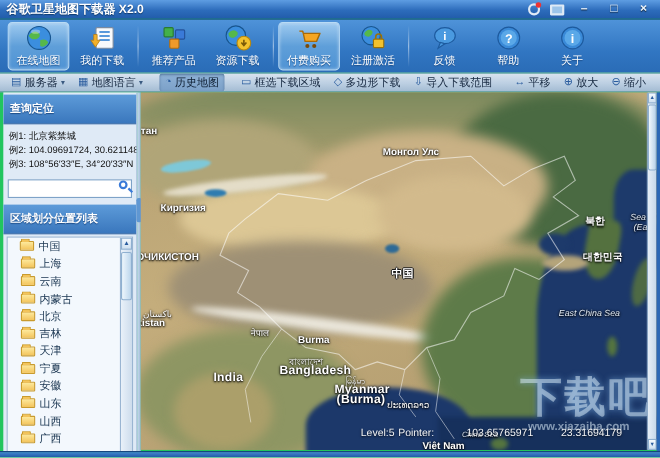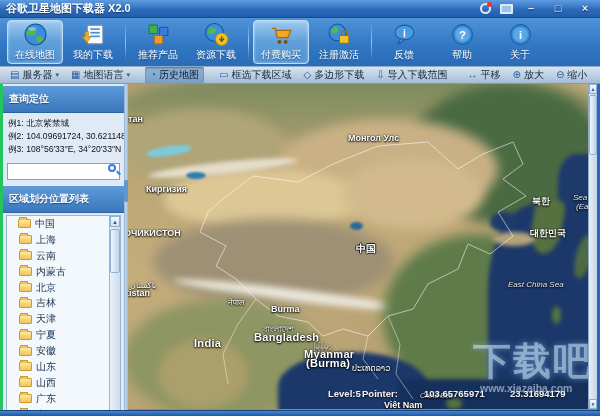--- a/index.html
+++ b/index.html
@@ -81,21 +81,21 @@
   .t2{position:absolute;filter:blur(2px)}
   .t1{position:absolute;filter:blur(1px)}
   .borders{position:absolute;left:0;top:0;pointer-events:none;opacity:.55}
   .ml{position:absolute;color:#fff;font-size:9px;white-space:nowrap;text-shadow:0 1px 2px #000,0 0 2px #000;pointer-events:none}
   .b{font-weight:bold}
   .b2{font-weight:bold;font-size:11px;letter-spacing:.3px}
   .i{font-style:italic;font-size:8px;color:#e2ebf6}
   .i7{font-style:italic;font-size:7px;color:#d4e0ef}
   .s8{font-size:8px}
   .cn{font-weight:bold;font-size:10px;text-shadow:-1px 0 #1a1a1a,1px 0 #1a1a1a,0 -1px #1a1a1a,0 1px #1a1a1a}
-  .st{position:absolute;font-size:9.5px;font-weight:bold;color:rgba(255,255,255,.95);
+  .st{position:absolute;font-size:9.5px;font-weight:normal;color:rgba(255,255,255,.95);
     text-shadow:0 1px 2px rgba(0,0,0,.85);white-space:nowrap;pointer-events:none}
   .wm1{position:absolute;font-size:38px;font-weight:bold;color:rgba(222,239,252,.5);
     text-shadow:0 0 6px rgba(130,185,235,.6);letter-spacing:2px;pointer-events:none;white-space:nowrap}
   .wm2{position:absolute;font-size:10.5px;font-weight:bold;color:rgba(222,239,252,.55);pointer-events:none;white-space:nowrap}
   
   .mscroll{position:absolute;right:0;top:0;bottom:0;width:9px;background:linear-gradient(90deg,#e6eef7,#c3d6e9);border-left:1px solid #8fabc8}
   .mscroll .sarrow{height:10px;font-size:5px}
   .mscroll .mthumb{position:absolute;left:0;right:0;top:11px;height:60px;background:linear-gradient(90deg,#f0f7fc,#b9d3ea);border:1px solid #8fb0d0;border-radius:2px;cursor:pointer}
 
   .rborder{position:absolute;right:0;top:84px;width:3px;height:326px;background:#2b67b5}
@@ -299,24 +299,20 @@
           <span class="folder"></span>
           <span class="tlbl">安徽</span>
         </div>
       <div class="trow">
           <span class="folder"></span>
           <span class="tlbl">山东</span>
         </div>
       <div class="trow">
           <span class="folder"></span>
           <span class="tlbl">山西</span>
-        </div>
-      <div class="trow">
-          <span class="folder"></span>
-          <span class="tlbl">广东</span>
         </div>
       <div class="trow">
           <span class="folder"></span>
           <span class="tlbl">广西</span>
         </div>
       <div class="sscroll">
         <div class="sarrow">▲</div>
         <div class="sthumb"></div>
         <div class="sarrow down">▼</div>
       </div>

